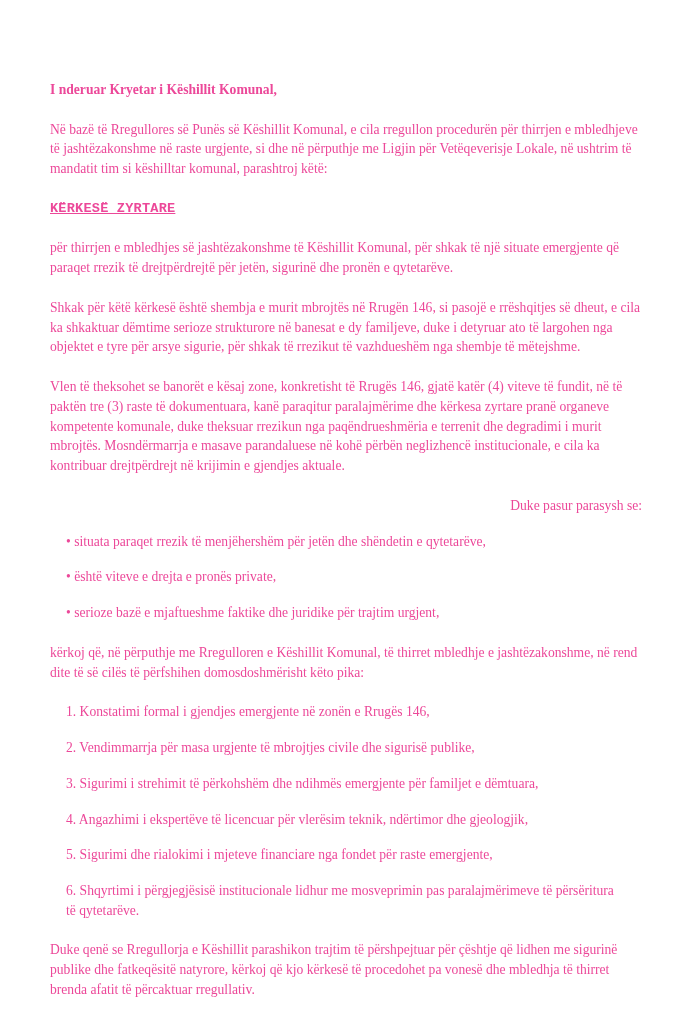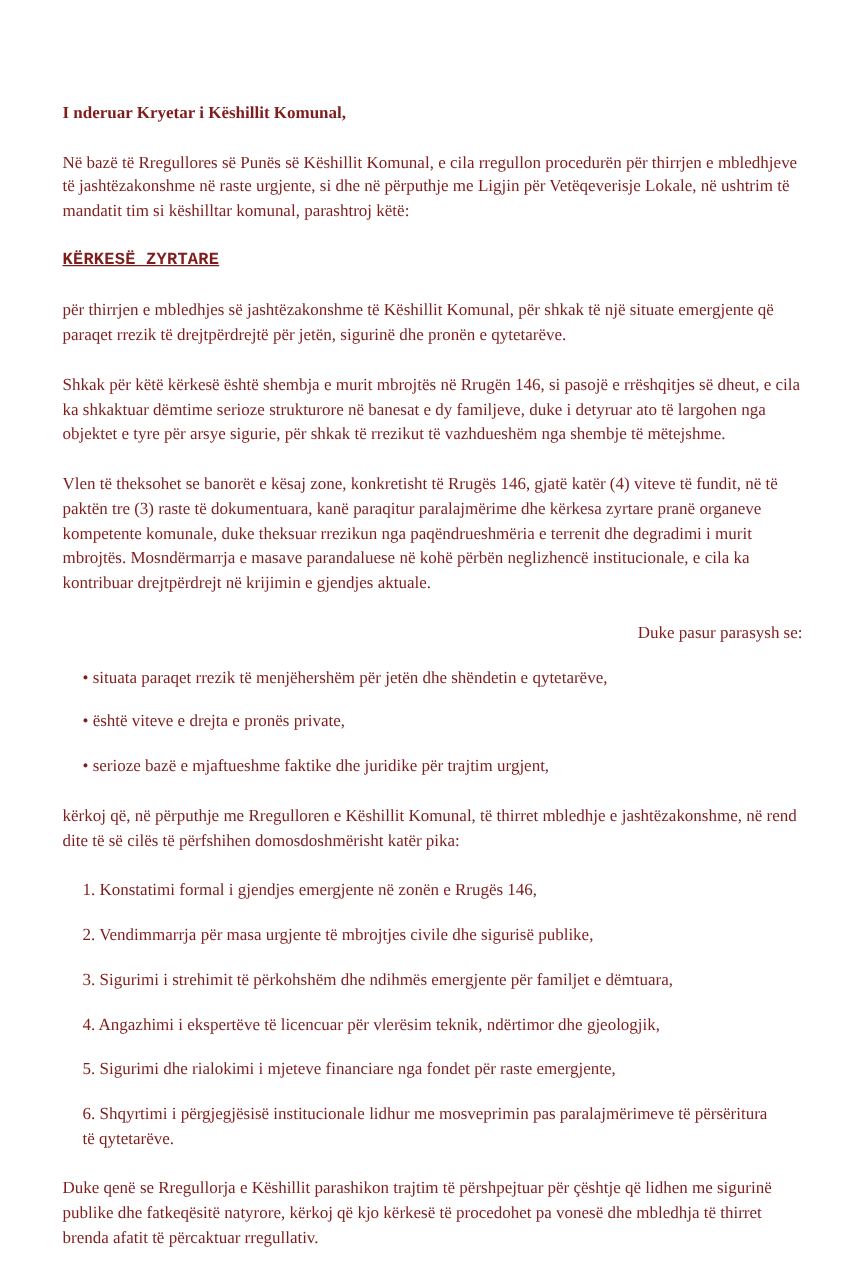--- a/index.html
+++ b/index.html
@@ -10,21 +10,21 @@
   .page {
     position: relative;
     width: 690px;
     height: 1024px;
     box-sizing: border-box;
     background: #ffffff;
     padding: 80px 48px 0 50px;
     font-family: "Liberation Serif", "DejaVu Serif", serif;
     font-size: 13.6px;
     line-height: 19.8px;
-    color: #7f1d1d;
+    color: #ec4899;
   }
   .page p {
     margin: 0 0 19.8px 0;
   }
   .bold {
     font-weight: bold;
   }
   .doc-title {
     font-weight: bold;
     text-decoration: underline;
@@ -60,21 +60,21 @@
   <p>Vlen të theksohet se banorët e kësaj zone, konkretisht të Rrugës 146, gjatë katër (4) viteve të fundit, në të paktën tre (3) raste të dokumentuara, kanë paraqitur paralajmërime dhe kërkesa zyrtare pranë organeve kompetente komunale, duke theksuar rrezikun nga paqëndrueshmëria e terrenit dhe degradimi i murit mbrojtës. Mosndërmarrja e masave parandaluese në kohë përbën neglizhencë institucionale, e cila ka kontribuar drejtpërdrejt në krijimin e gjendjes aktuale.</p>
 
   <p class="nogap">Duke pasur parasysh se:</p>
 
   <div class="plainlist">
     <p>• situata paraqet rrezik të menjëhershëm për jetën dhe shëndetin e qytetarëve,</p>
     <p>• është viteve e drejta e pronës private,</p>
     <p>• serioze bazë e mjaftueshme faktike dhe juridike për trajtim urgjent,</p>
   </div>
 
-  <p>kërkoj që, në përputhje me Rregulloren e Këshillit Komunal, të thirret mbledhje e jashtëzakonshme, në rend dite të së cilës të përfshihen domosdoshmërisht katër pika:</p>
+  <p>kërkoj që, në përputhje me Rregulloren e Këshillit Komunal, të thirret mbledhje e jashtëzakonshme, në rend dite të së cilës të përfshihen domosdoshmërisht këto pika:</p>
 
   <div class="plainlist">
     <p>1. Konstatimi formal i gjendjes emergjente në zonën e Rrugës 146,</p>
     <p>2. Vendimmarrja për masa urgjente të mbrojtjes civile dhe sigurisë publike,</p>
     <p>3. Sigurimi i strehimit të përkohshëm dhe ndihmës emergjente për familjet e dëmtuara,</p>
     <p>4. Angazhimi i ekspertëve të licencuar për vlerësim teknik, ndërtimor dhe gjeologjik,</p>
     <p>5. Sigurimi dhe rialokimi i mjeteve financiare nga fondet për raste emergjente,</p>
     <p>6. Shqyrtimi i përgjegjësisë institucionale lidhur me mosveprimin pas paralajmërimeve të përsëritura të qytetarëve.</p>
   </div>
 

